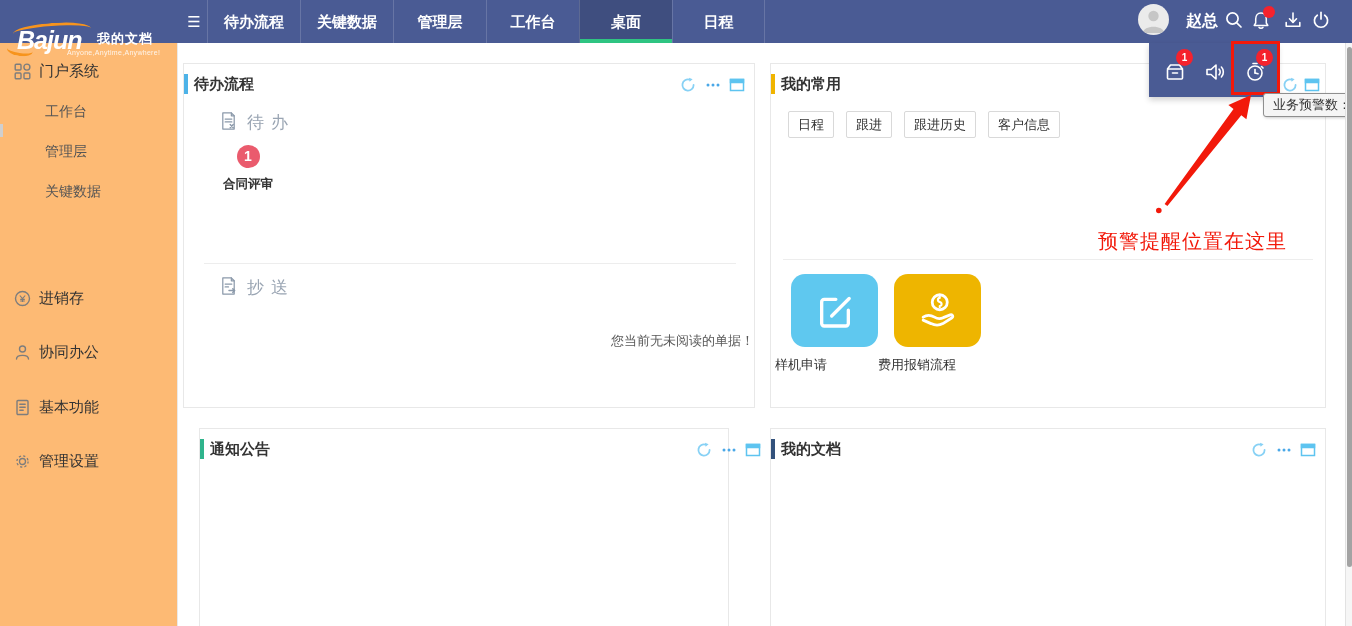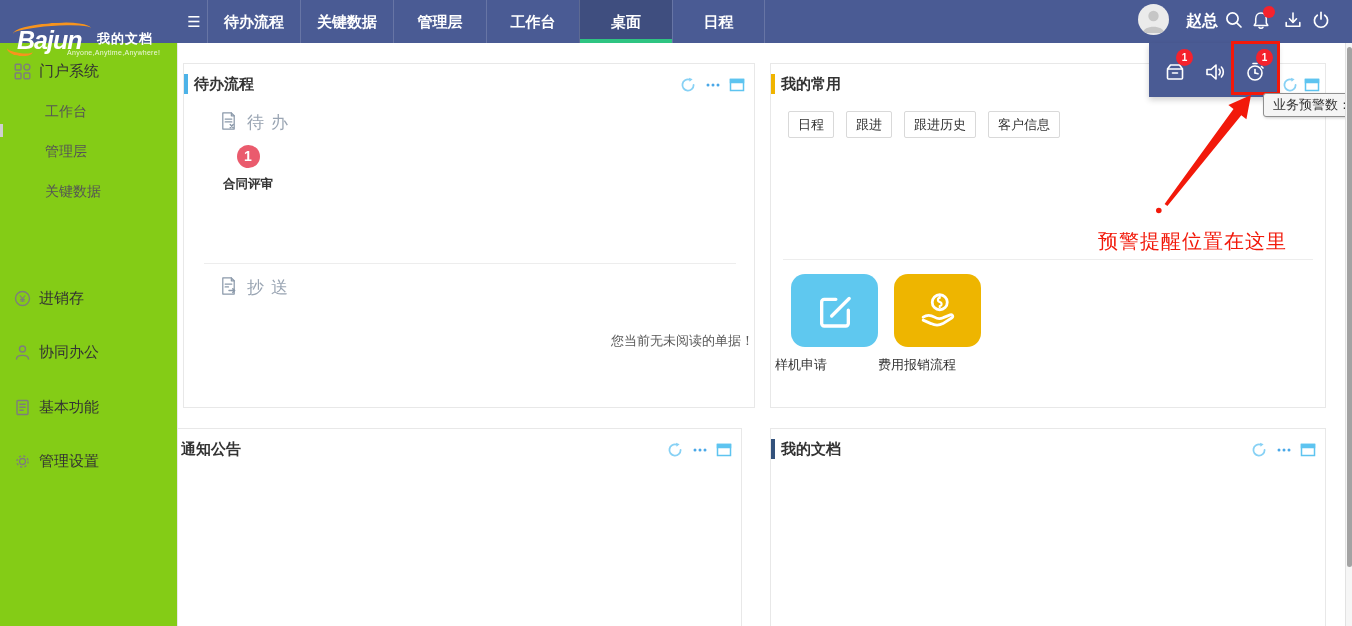--- a/index.html
+++ b/index.html
@@ -29,21 +29,21 @@
   
   .alert-popup { position:absolute; left:1149px; top:43px; width:129px; height:54px; z-index:30; box-shadow:0 3px 6px rgba(0,0,0,.18); }
   .popup-ic { position:absolute; top:17px; width:24px; height:24px; cursor:pointer; }
   .popup-badge { position:absolute; width:17px; height:17px; border-radius:50%; color:#fff; font-size:10px; font-weight:bold; text-align:center; line-height:17px; z-index:2; }
   .red-frame { position:absolute; left:1231px; top:41px; width:49px; height:54px; border:3px solid currentColor; z-index:35; }
   .tooltip { position:absolute; left:1263px; top:93px; height:24px; line-height:16px; padding:3px 9px; background:#f5f5f5; border:1px solid #8f8f8f; border-radius:3px; font-size:13px; color:#333; white-space:nowrap; z-index:40; box-shadow:1px 1px 3px rgba(0,0,0,.2); }
   
   .anno-arrow { position:absolute; left:0; top:0; z-index:50; pointer-events:none; }
   .anno-text { position:absolute; left:1098px; top:228px; font-size:20px; letter-spacing:1px; z-index:50; }
   
-  .sidebar { position:absolute; left:0; top:43px; width:178px; height:583px; background:#84cc16; border-right:1px solid #e9e9e9; z-index:5; }
+  .sidebar { position:absolute; left:0; top:43px; width:178px; height:583px; background:#fdba74; border-right:1px solid #e9e9e9; z-index:5; }
   .side-row { position:absolute; left:0; width:100%; height:40px; display:flex; align-items:center; padding-left:14px; font-size:15px; color:#333; cursor:pointer; }
   .side-row .ic { width:17px; height:17px; margin-right:8px; flex:0 0 auto; }
   .side-row.sub { padding-left:45px; font-size:14px; color:#555; }
   .side-scroll-dash { position:absolute; left:0; top:81px; width:3px; height:13px; background:#cfcfcf; }
   
   .card { position:absolute; background:#fff; border:1px solid #e8e8e8; }
   .card-accent { position:absolute; left:0; top:10px; width:4px; height:20px; }
   .card-title { position:absolute; left:10px; top:11px; font-size:15px; font-weight:600; color:#333; }
   .card-ic { position:absolute; top:13px; width:16px; height:16px; cursor:pointer; }
   .sec-row { position:absolute; left:35px; display:flex; height:26px; }
@@ -282,21 +282,21 @@
   <div class="tile" style="left: 123px; background-color: rgb(238, 181, 0);">
     <svg width="42" height="42" viewBox="0 0 24 24" fill="none" stroke="#fff" stroke-width="1.6" stroke-linecap="round" stroke-linejoin="round">
       <circle cx="13" cy="7" r="4.3"></circle>
         <path d="M13,4.5 C11.8,4.5 11.4,6.3 13,6.8 C14.6,7.3 14.2,9.1 13,9.1 M13,3.8 L13,4.5 M13,9.1 L13,9.9" stroke-width="1.2"></path>
       <path d="M3.5,15.5 C6,13.8 8,14.3 10,15.5 C11.5,16.4 13.5,16.5 15,15.8 L19,14.2 C20.3,13.8 21,15.2 19.8,16 L14.8,19.2 C12.8,20.3 10,20.2 8,19.2 L3.5,17.2"></path>
     </svg>
   </div>
   <div class="tile-label" style="left:107px">费用报销流程</div>
 </div>
 
-<div class="card" style="left:170px; top:428px; width:572px; height:198px; border-bottom:none">
+<div class="card" style="left:199px; top:428px; width:530px; height:198px; border-bottom:none">
   <div class="card-accent" style="background-color: rgb(47, 180, 140);"></div>
   <div class="card-title">通知公告</div>
   <svg class="card-ic" style="left:496px" viewBox="0 0 16 16" fill="none" stroke="#87d1f5" stroke-width="1.8" stroke-linecap="round">
     <path d="M13.6,8 A5.6,5.6 0 1 1 9.5,2.6"></path>
       <polygon points="9,0.8 12.6,2.2 9.6,4.8" fill="#87d1f5" stroke="none"></polygon>
   </svg>
   <svg class="card-ic" style="left:521px" viewBox="0 0 16 16" fill="#4aa8e8">
     <circle cx="3" cy="8" r="1.5"></circle>
       <circle cx="8" cy="8" r="1.5"></circle>
       <circle cx="13" cy="8" r="1.5"></circle>

